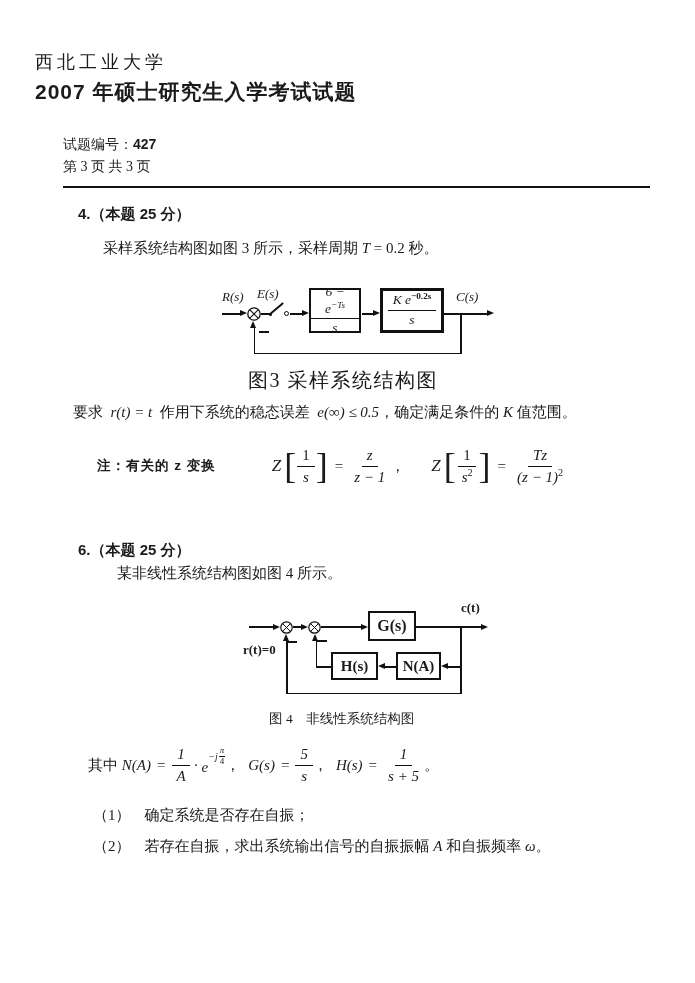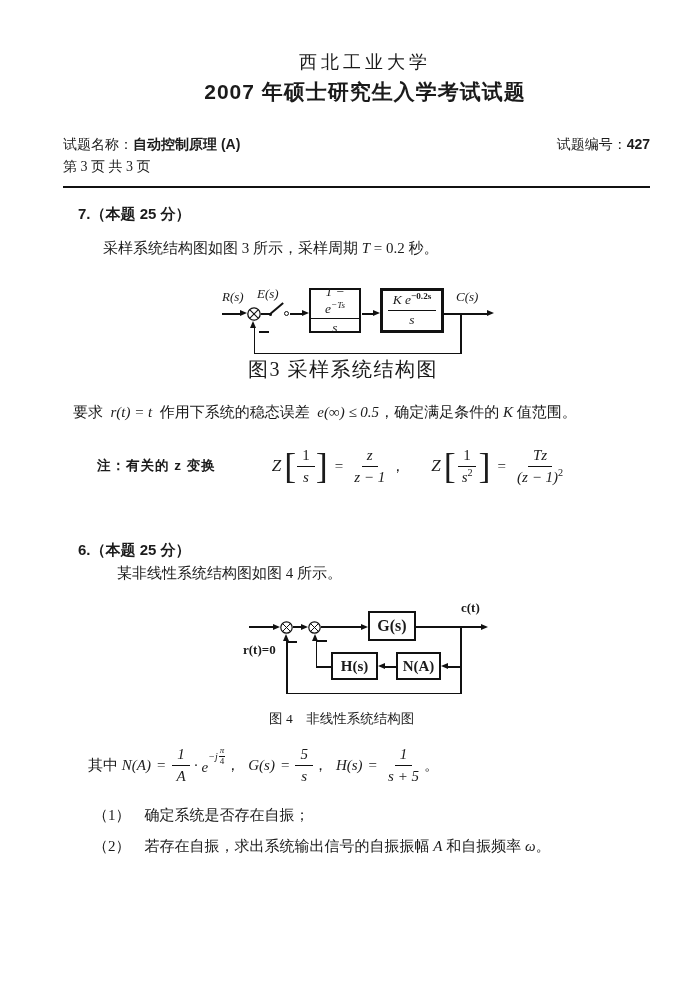--- a/index.html
+++ b/index.html
@@ -5,21 +5,21 @@
   * { margin:0; padding:0; box-sizing:border-box; }
   html,body { background:#ffffff; }
   body {
     position:relative;
     width:695px; height:983px;
     font-family:"Liberation Serif","DejaVu Serif",serif;
     color:#1b1b1b;
     overflow:hidden;
   }
   .abs { position:absolute; }
-  .center { text-align:center; }
+  .center { }
 
   
   .university { left:35px; top:50px; width:660px; font-size:18px; letter-spacing:4px; }
   .exam-title { left:35px; top:78px; width:660px; font-size:21px; font-weight:bold; letter-spacing:1px; font-family:"Liberation Sans","DejaVu Sans",sans-serif; }
   .head-table { left:63px; top:136px; width:587px; border-bottom:2px solid #111; padding-bottom:6px; font-size:14px; }
   .head-row { display:flex; justify-content:space-between; align-items:baseline; height:22px; white-space:pre; }
   .heiti-b { font-family:"Liberation Sans","DejaVu Sans",sans-serif; font-weight:bold; }
 
   
   .textline { white-space:pre-wrap; font-size:15px; }
@@ -50,41 +50,40 @@
   .fden { padding:1px 5px 0; }
   .brk { font-size:36px; line-height:0.8; font-family:"Liberation Serif","DejaVu Serif",serif; margin:0 1px; font-weight:400; }
   .zop { font-style:italic; font-size:17px; margin-right:2px; }
   .eq { margin:0 6px; }
   .note-label { font-family:"Liberation Sans","DejaVu Sans",sans-serif; font-weight:bold; font-size:13.5px; margin-right:56px; letter-spacing:1px; }
   .f2gap { margin-left:26px; }
   .exp { display:inline-flex; align-items:center; position:relative; top:-7px; font-size:10px; }
   .sfrac { display:inline-flex; flex-direction:column; align-items:center; font-size:9px; line-height:1.1; margin-left:1px; }
   .sfnum { border-bottom:1px solid #111; padding:0 1px; }
   .blk-frac { font-size:13.5px; }
-  .caption3 { left:248px; top:356px; font-size:20px; letter-spacing:1.5px; white-space:pre; }
+  .caption3 { left:248px; top:367px; font-size:20px; letter-spacing:1.5px; white-space:pre; }
   .caption4 { left:269px; top:710px; font-size:13.5px; white-space:pre; }
   .item-no { margin-right:14px; }
 </style>
 </head>
 <body>
 
 <div class="abs university center">西北工业大学</div>
 <div class="abs exam-title center">2007 年硕士研究生入学考试试题</div>
 
 <div class="abs head-table">
   <div class="head-row">
-    <span><span>试题名称：</span><span class="heiti-b">自动控制原理 (A)</span></span>
     <span><span>试题编号：</span><span class="heiti-b">427</span></span>
   </div>
   <div class="head-row">
     <span>第 3 页 共 3 页</span>
   </div>
 </div>
 
-<div class="abs q-head" style="left:78px; top:205px;">7.（本题 25 分）</div>
+<div class="abs q-head" style="left:78px; top:205px;">4.（本题 25 分）</div>
 
 <div class="abs textline" style="left:103px; top:239px;"><span>采样系统结构图如图 3 所示，采样周期 </span><span class="mi">T</span><span> = 0.2 秒。</span></div>
 
 <div class="abs" style="left:220px; top:278px; width:285px; height:82px;">
   <div class="dlabel" style="left:2px; top:11px;">R(s)</div>
   <div class="ln h" style="left:2px; top:35px; width:20px;"></div>
   <div class="ar" style="left:20px; top:32.2px;"></div>
   <svg class="sum" style="left:27px; top:29px;" width="14" height="14">
     <circle cx="7" cy="7" r="6.2" fill="#fff" stroke="#111" stroke-width="1.3"></circle>
     <line x1="2.9" y1="2.9" x2="11.1" y2="11.1" stroke="#111" stroke-width="1.1"></line>
@@ -92,21 +91,21 @@
   </svg>
   <div class="dlabel" style="left:37px; top:8px;">E(s)</div>
   <div class="ln h" style="left:41px; top:35px; width:10px;"></div>
   <div class="pivot" style="left:49px; top:34.5px;"></div>
   <div class="samp-arm" style="left:50px; top:35px;"></div>
   <div class="samp-dot" style="left:63.5px; top:33px;"></div>
   <div class="ln h" style="left:70px; top:35px; width:12px;"></div>
   <div class="ar" style="left:82px; top:32.2px;"></div>
   <div class="blk" style="left:89px; top:10px; width:52px; height:45px; border:2.5px solid #111;">
     <span class="frac blk-frac">
-      <span class="fnum"><span class="mi">1 − e</span><sup class="mi">−Ts</sup></span>
+      <span class="fnum"><span class="mi">6 − e</span><sup class="mi">−Ts</sup></span>
       <span class="fden mi">s</span>
     </span>
   </div>
   <div class="ln h" style="left:141.5px; top:35px; width:11px;"></div>
   <div class="ar" style="left:153px; top:32.2px;"></div>
   <div class="blk" style="left:160px; top:10px; width:64px; height:45px; border:3px solid #111;">
     <span class="frac blk-frac">
       <span class="fnum"><span class="mi">K e</span><sup style="font-weight:bold;">−0.2s</sup></span>
       <span class="fden mi">s</span>
     </span>

